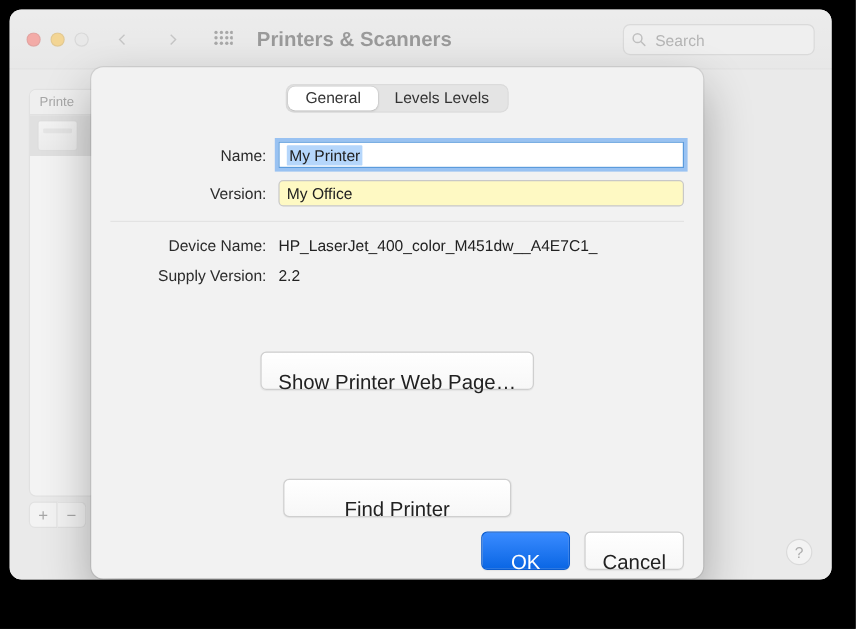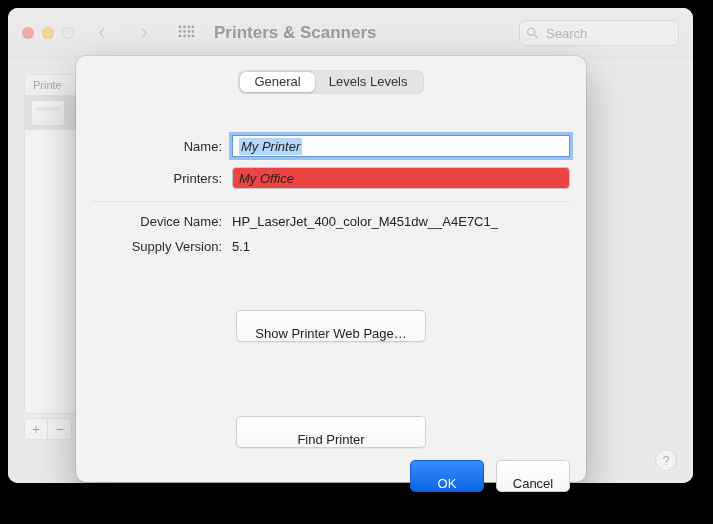--- a/index.html
+++ b/index.html
@@ -183,65 +183,65 @@
     border-radius: 6px;
     color: #333;
     cursor: default;
   }
   .segmented .seg.selected {
     background: var(--seg-sel);
     box-shadow: 0 0.5px 2px rgba(0,0,0,0.20), 0 0 0 0.5px rgba(0,0,0,0.05);
     font-weight: 500;
   }
   .form {
-    margin-top: 41px;
+    margin-top: 24px;
     display: grid;
     grid-template-columns: 130px 1fr;
     row-gap: 10px;
     column-gap: 10px;
     align-items: center;
   }
   .form label {
     text-align: right;
     color: #2b2b2b;
   }
   .tf {
     height: 22px;
     border: 1px solid var(--border);
     border-radius: 4px;
-    background: #ef4444;
+    background: #fef9c3;
     padding: 0 6px;
     font-size: 13px;
     color: #222;
     outline: none;
   }
   .tf.name {
     border-radius: 0px;
     border: 1px solid var(--focus-inner);
     box-shadow: 0 0 0 3px var(--focus-outer);
     background: #fff;
   }
   .tf.name .seltext {
     background: #b5d6fb;
     padding: 1px 2px;
     border-radius: 1px;
   }
   .tf.name, .tf.loc {
-    display:flex; align-items:center;font-style:italic;
+    display:flex; align-items:center;
   }
   .divider {
     grid-column: 1 / -1;
     height: 1px; background: #e3e3e3;
     margin: 2px 0 2px 0;
   }
   .value { color: #222; }
   .btn {
     height: 22px;
     padding: 15px 14px;
-    font-size: 13px;
+    font-size: 17px;
     color: #222;
     background: linear-gradient(#fff,#f7f7f7);
     border: 1px solid var(--btn-border);
     border-radius: 5px;
     box-shadow: 0 0.5px 1px rgba(0,0,0,0.06);
     cursor: default;
   }
   .btn.default {
     background: linear-gradient(#3a8bff,#0a66e4);
     border: 1px solid #0a5ccf;
@@ -331,32 +331,32 @@
       <div class="seg selected">General</div>
       <div class="seg">Levels Levels</div>
     </div>
 
     <div class="form">
       <label>Name:</label>
       <div class="tf name">
         <span class="seltext">My Printer</span>
       </div>
 
-      <label>Printers:</label>
+      <label>Version:</label>
       <div class="tf loc">
         <span>My Office</span>
       </div>
 
       <div class="divider"></div>
 
       <label>Device Name:</label>
       <div class="value">HP_LaserJet_400_color_M451dw__A4E7C1_</div>
 
       <label>Supply Version:</label>
-      <div class="value">5.1</div>
+      <div class="value">2.2</div>
     </div>
 
     <div class="center-row">
       <button class="btn" style="min-width:190px">Show Printer Web Page…</button>
     </div>
     <div class="center-row2">
       <button class="btn" style="min-width:190px">Find Printer</button>
     </div>
 
     <div class="spacer"></div>

